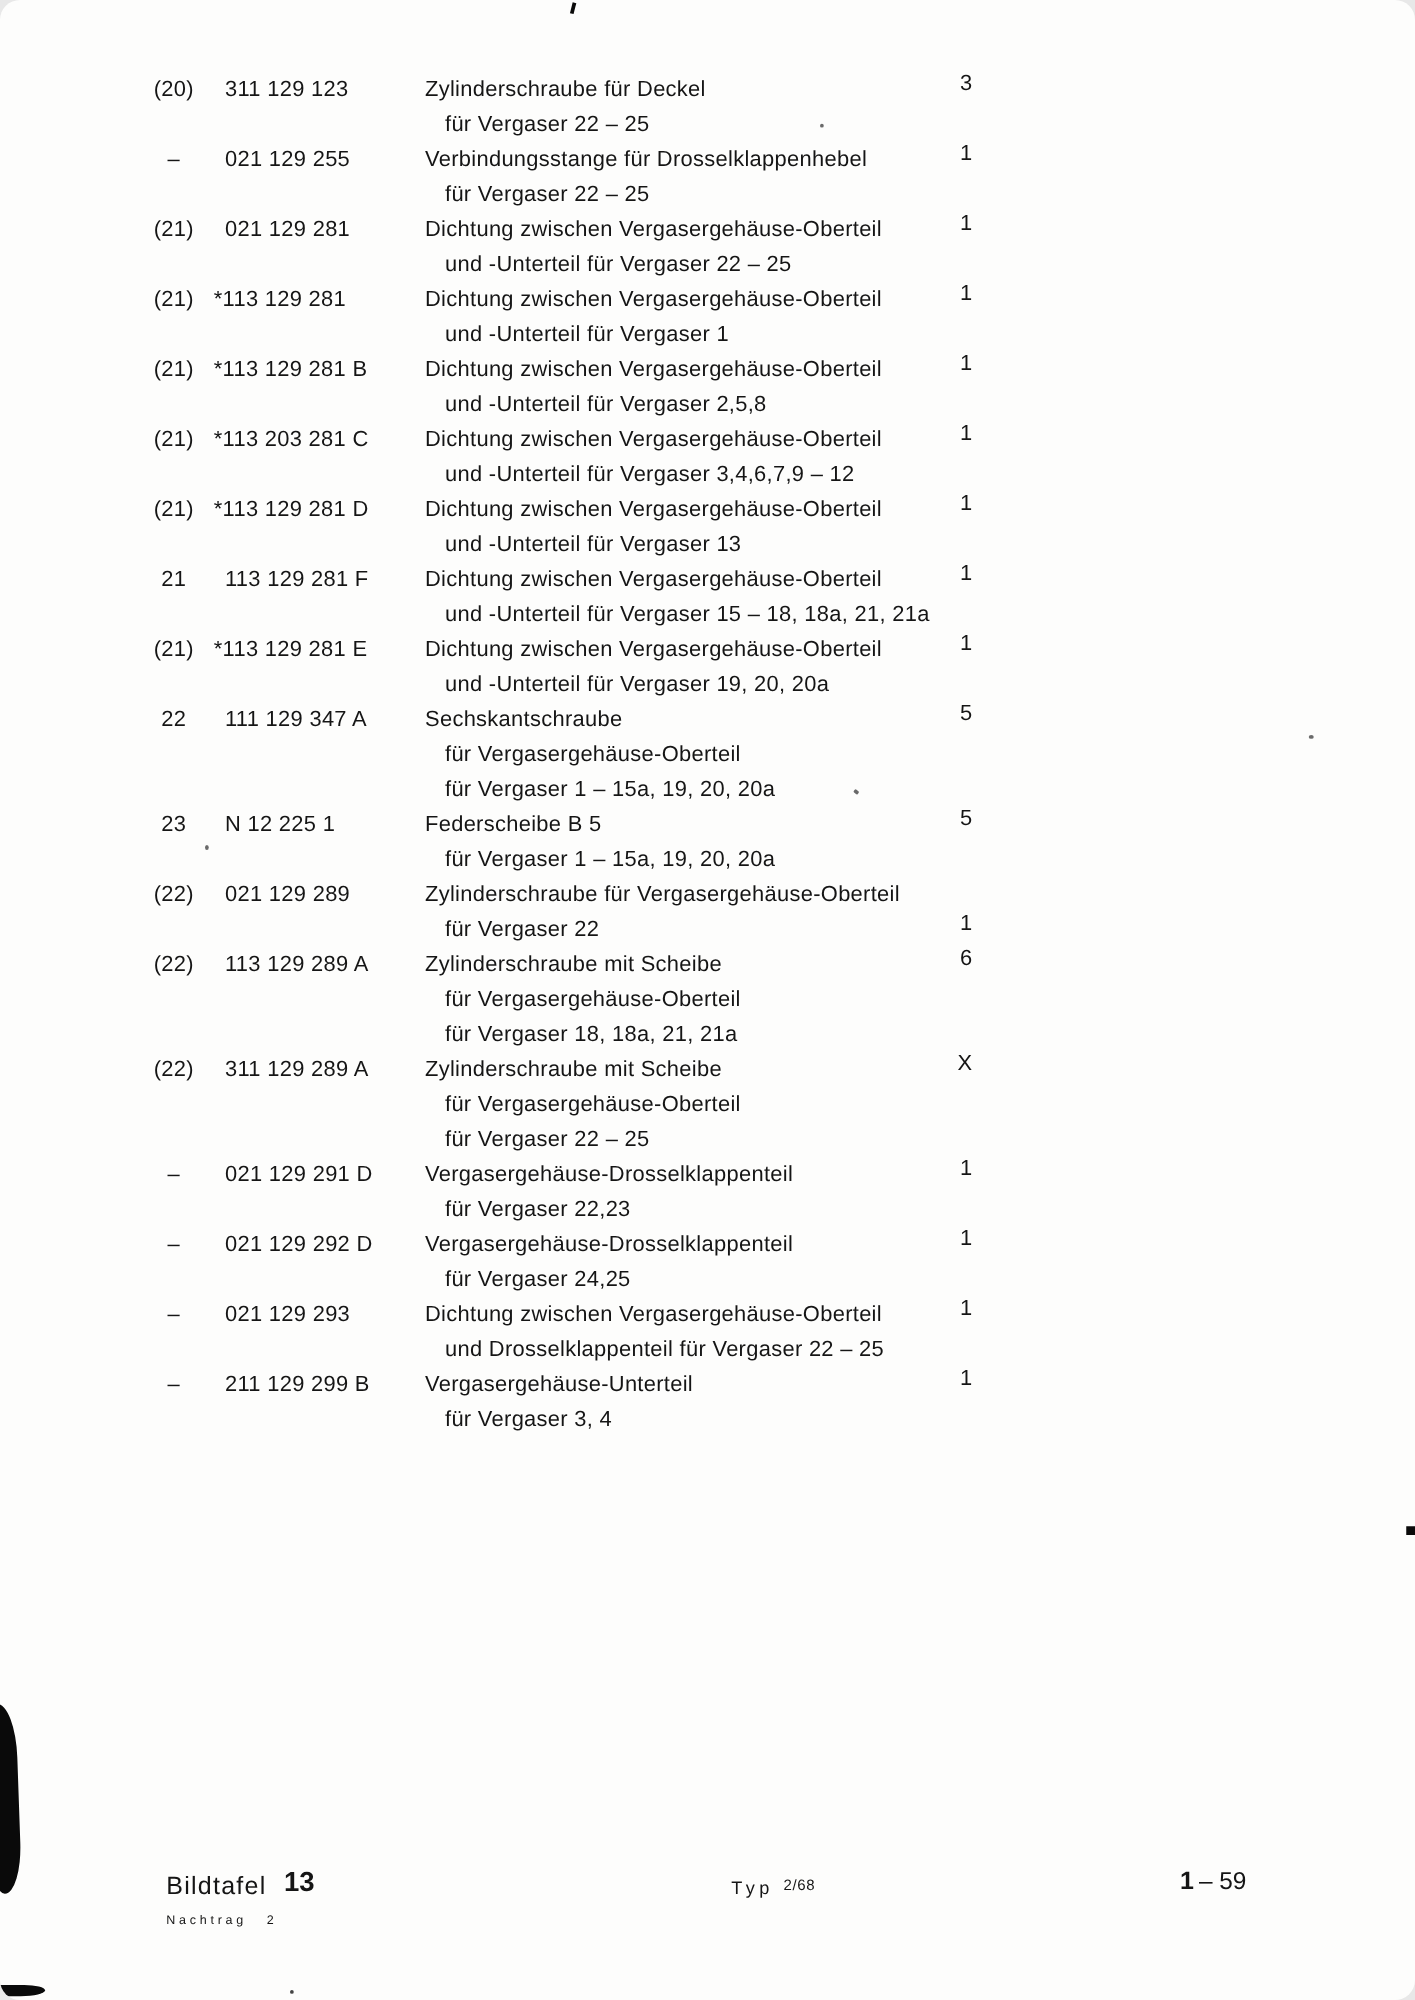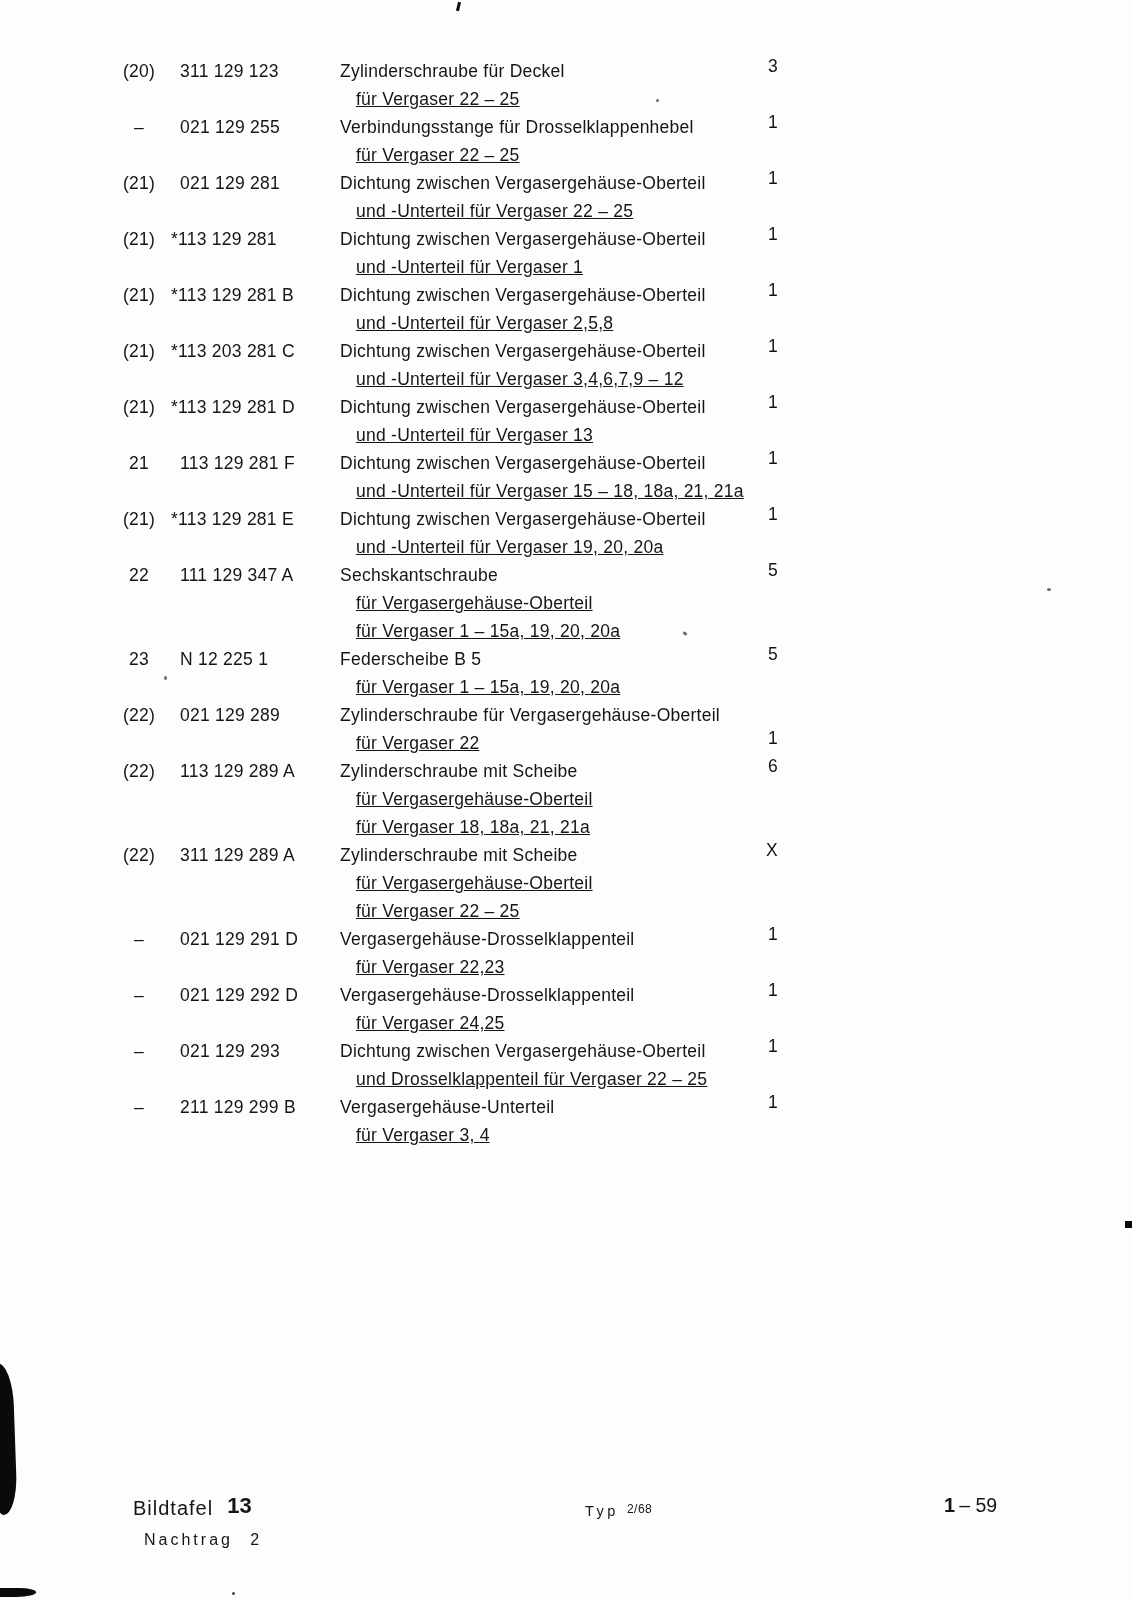--- a/index.html
+++ b/index.html
@@ -5,39 +5,40 @@
   html,body { margin:0; padding:0; background:#e8e8e8; }
   * { box-sizing:border-box; }
   .page {
     position:relative;
     width:1132px; height:1600px;
     margin:0 auto;
     background:#fdfdfc;
     overflow:hidden;
     font-family:"Liberation Sans", sans-serif;
     color:#151515;
+    border-radius:16px;
   }
   
   .table-body { position:absolute; left:0; top:57px; width:1132px; }
   .tline { position:relative; height:28px; }
   .cell {
     position:absolute; top:0; height:28px; line-height:28px;
     white-space:nowrap; font-size:17.5px; letter-spacing:0.25px;
   }
   .c-pos  { left:110px; width:58px; text-align:center; }
   .c-part { left:171px; }
   .c-part.no-star { left:180px; }
   .c-desc { left:340px; }
-  .c-desc.indent { left:356px;text-decoration:underline; }
+  .c-desc.indent { left:356px; }
   .c-qty  { left:698px; width:80px; text-align:right; top:-5px; }
   
   .footer-item { position:absolute; white-space:nowrap; }
   .f-bildtafel { left:133px; top:1495px; font-size:20px; letter-spacing:1px; }
   .f-bildtafel .num { font-weight:bold; font-size:22px; margin-left:14px; letter-spacing:0; position:relative; top:-2px; }
-  .f-nachtrag  { left:144px; top:1531px; font-size:16px; letter-spacing:3px; word-spacing:10px; }
+  .f-nachtrag  { left:133px; top:1531px; font-size:10px; letter-spacing:3px; word-spacing:10px; }
   .f-typ       { left:585px; top:1503px; font-size:14.5px; letter-spacing:3.5px; }
   .f-typ .val  { font-size:12px; letter-spacing:0.5px; margin-left:8px; position:relative; top:-3px; }
   .f-page      { left:944px; top:1494px; font-size:19.5px; }
   .f-page .bold{ font-weight:bold; font-size:20px; }
   .f-page .rest{ margin-left:4px;margin-top:10px; }
   
   .artifact { position:absolute; background:#0a0a0a; }
   .ink-blob {
     left:-9px; top:1363px; width:24px; height:152px;
     border-radius: 40% 65% 60% 45% / 25% 30% 28% 22%;

